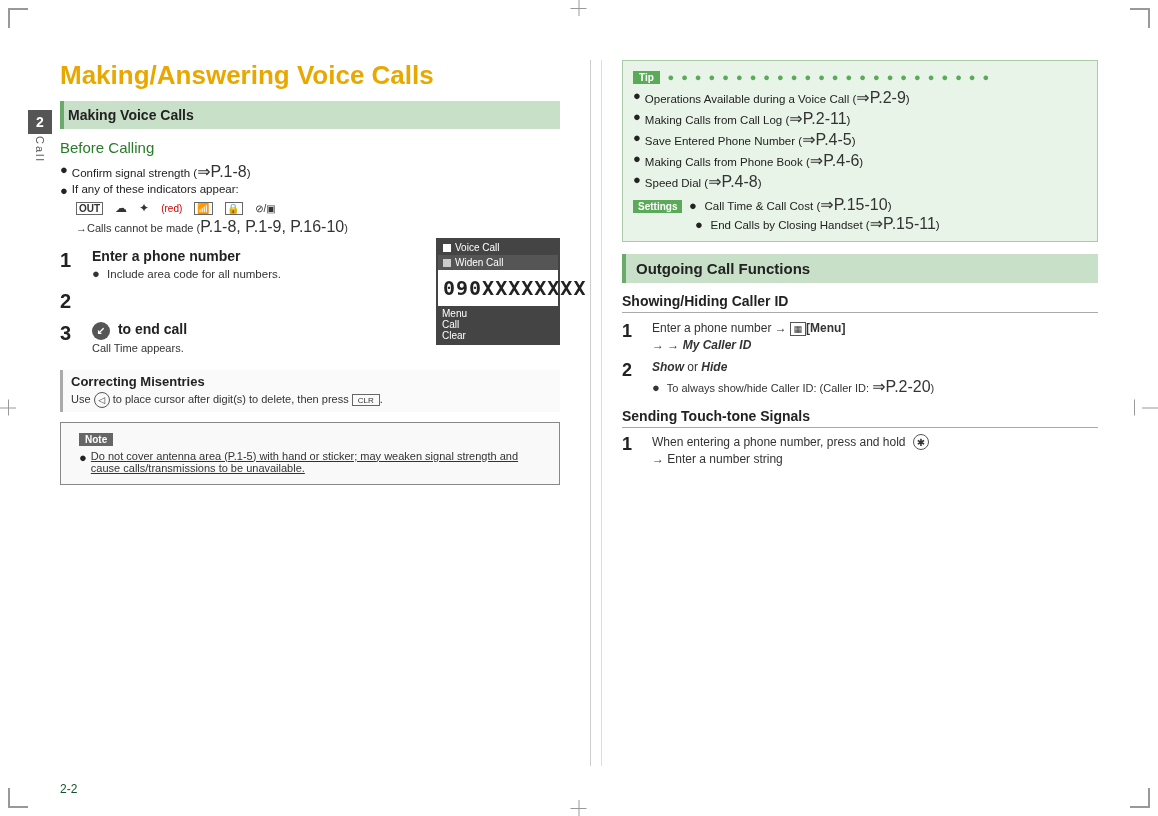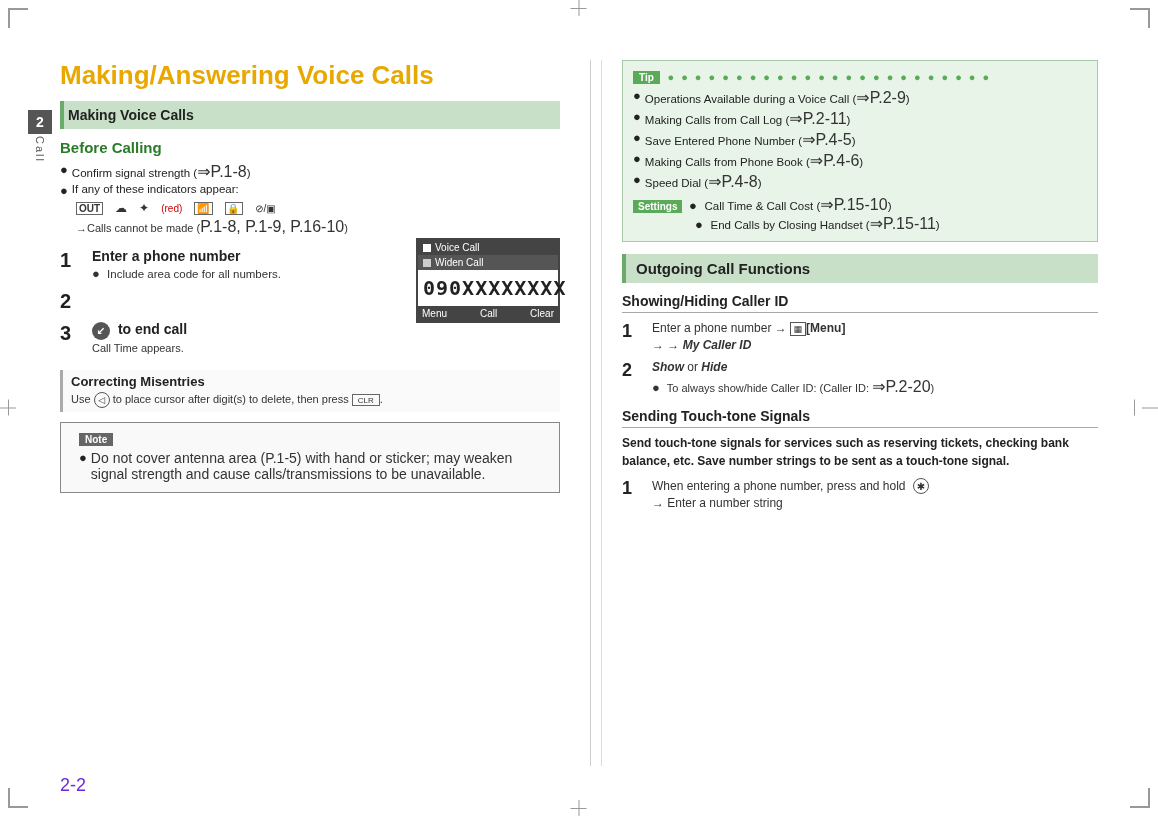--- a/index.html
+++ b/index.html
@@ -117,21 +117,21 @@
       font-size: 14px;
       font-weight: bold;
       color: #222;
       margin-bottom: 10px;
       border-left: 4px solid #6aaa6a;
     }
 
     
     .subsection-header {
       font-size: 15px;
-      font-weight: bold;
+      font-weight: normal;
       color: #2a7a2a;
       margin-bottom: 6px;
       margin-top: 4px;
     }
 
     
     .step {
       display: flex;
       align-items: flex-start;
       margin-bottom: 8px;
@@ -197,21 +197,21 @@
       display: flex;
       align-items: flex-start;
       gap: 10px;
     }
     .step-text-area {
       flex: 1;
     }
 
     
     .phone-display {
-      width: 144px;
+      width: 124px;
       flex-shrink: 0;
       border: 2px solid #444;
       background: #fff;
       margin-top: -10px;
     }
     .phone-title-bar {
       background: #444;
       color: #fff;
       font-size: 10px;
       padding: 2px 5px;
@@ -235,42 +235,44 @@
       font-family: monospace;
       letter-spacing: 1px;
     }
     .phone-bottom-bar {
       background: #444;
       color: #fff;
       font-size: 10px;
       padding: 2px 4px;
       display: flex;
       justify-content: space-between;
+      flex-direction: column;
     }
 
     
     .note-box {
       border: 1px solid #888;
       background: #f9f9f9;
       padding: 8px 18px;
       margin-top: 10px;
       margin-bottom: 6px;
     }
     .note-label {
       background: #666;
       color: #fff;
       font-size: 10px;
       font-weight: bold;
       padding: 1px 6px;
       display: inline-block;
       margin-bottom: 4px;
     }
     .note-text {
-      font-size: 14px;
+      font-size: 11px;
       color: #333;
+      text-decoration: underline;
     }
 
     
     .correct-box {
       border-left: 3px solid #aaa;
       padding: 4px 8px;
       margin-top: 8px;
       background: #fafafa;
     }
     .correct-title {
@@ -374,22 +376,22 @@
     .r-step-arrow {
       font-size: 12px;
       margin-top: 2px;
     }
 
     
     .page-number {
       position: absolute;
       bottom: 20px;
       left: 60px;
-      font-size: 18px;
-      color: #6d28d9;
+      font-size: 12px;
+      color: #14532d;
     }
 
     
     .chapter-sidebar {
       position: absolute;
       top: 110px;
       left: 28px;
       display: flex;
       flex-direction: column;
       align-items: center;
@@ -648,21 +650,20 @@
           <div style="font-size:11px;margin-top:3px;">
             <span class="bullet">●</span>
             <span>To always show/hide Caller ID: (Caller ID: <span class="ref">⇒P.2-20</span>)</span>
           </div>
         </div>
       </div>
     </div>
 
     <div class="touch-section">
       <div class="touch-title">Sending Touch-tone Signals</div>
-      <div class="touch-desc">Send touch-tone signals for services such as reserving tickets, checking bank balance, etc. Save number strings to be sent as a touch-tone signal.</div>
 
       <div class="r-step">
         <div class="r-step-num">1</div>
         <div class="r-step-content">
           <div>
             <span>When entering a phone number, press and hold</span>
             <span class="star-circle" style="margin-left:4px;">✱</span>
           </div>
           <div class="r-step-arrow">→ Enter a number string</div>
         </div>

